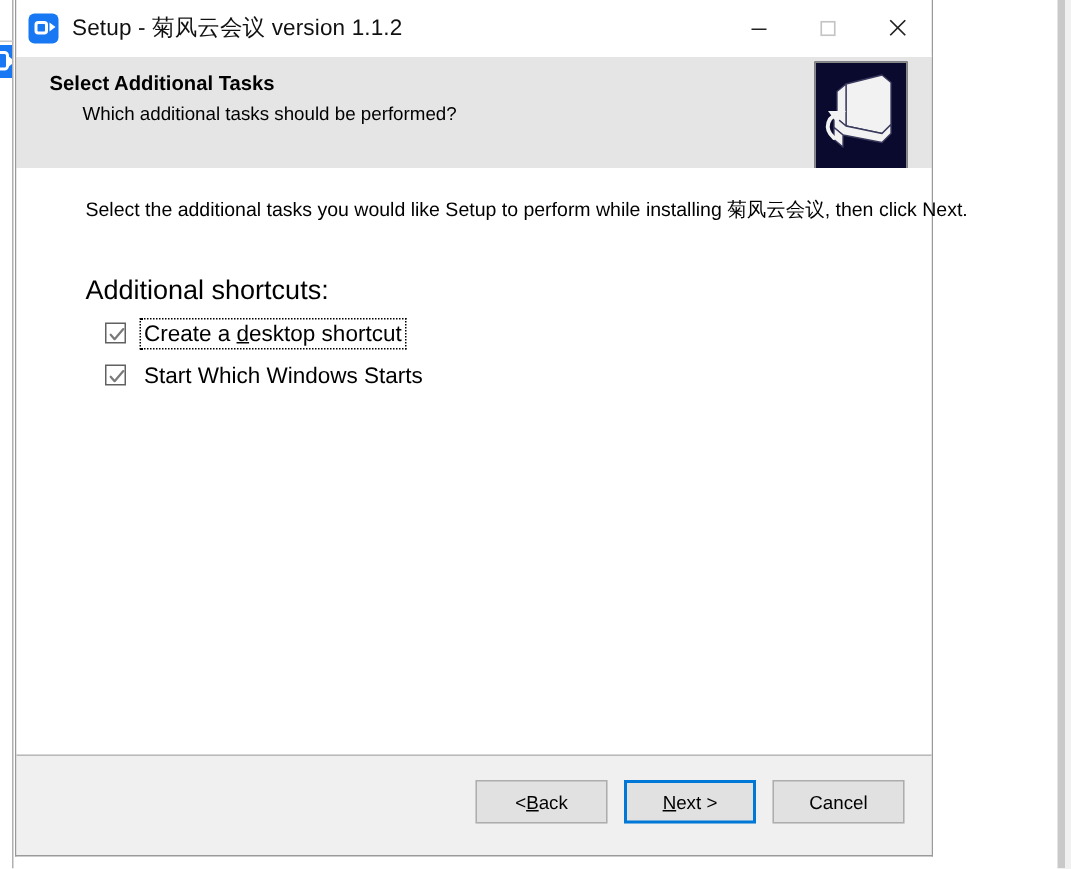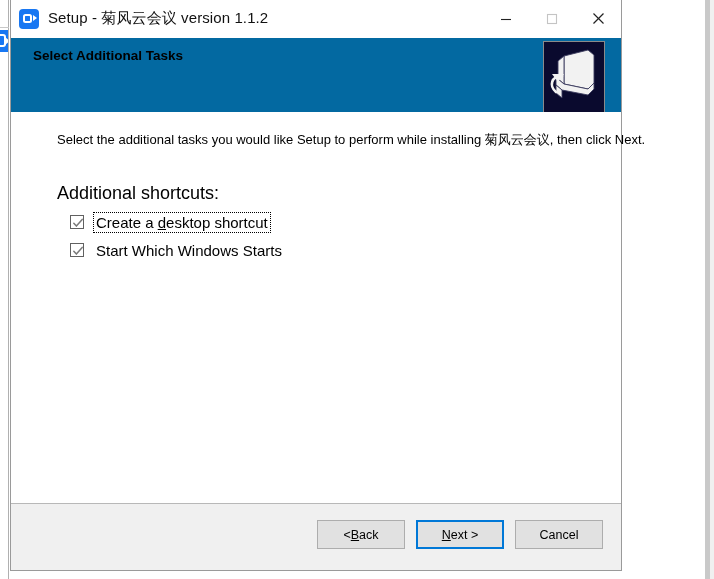--- a/index.html
+++ b/index.html
@@ -148,21 +148,21 @@
     border: none;
     padding: 0;
   }
   .win-btn svg { display: block; }
 
   
   #header {
     flex: 0 0 auto;
     position: relative;
     height: 74px;
-    background: #0369a1;
+    background: #e5e5e5;
   }
   #header-title {
     position: absolute;
     left: 22px;
     top: 10px;
     font-size: 13.5px;
     font-weight: bold;
     color: #000000;
   }
   #header-subtitle {
@@ -314,20 +314,21 @@
         <svg width="13" height="13" viewBox="0 0 13 13">
           <line x1="1.5" y1="1.5" x2="11.5" y2="11.5" stroke="#222" stroke-width="1.15"></line>
           <line x1="11.5" y1="1.5" x2="1.5" y2="11.5" stroke="#222" stroke-width="1.15"></line>
         </svg>
       </button>
     </div>
   </div>
 
   <div id="header">
     <div id="header-title">Select Additional Tasks</div>
+    <div id="header-subtitle">Which additional tasks should be performed?</div>
     <div id="header-logo">
       <svg width="60" height="70" viewBox="0 0 60 70">
         <rect x="0" y="0" width="60" height="70" fill="#0a0a2e"></rect>
         <g fill="#f2f2f2" stroke="#3a3a5e" stroke-width="0.9" stroke-linejoin="round">
           <polygon points="20,14 44,8 50,13 50,41 44,47 20,42"></polygon>
           <polygon points="20,14 20,42 14,37 14,19"></polygon>
           <polygon points="14,37 20,42 44,47 50,41 50,47 44,53 18,48 12,43 12,37"></polygon>
           <polygon points="12,43 18,48 18,56 12,51"></polygon>
         </g>
         <path d="M18,34 C7,34 5,44 12,50" fill="none" stroke="#f2f2f2" stroke-width="2.6" stroke-linecap="round"></path>

